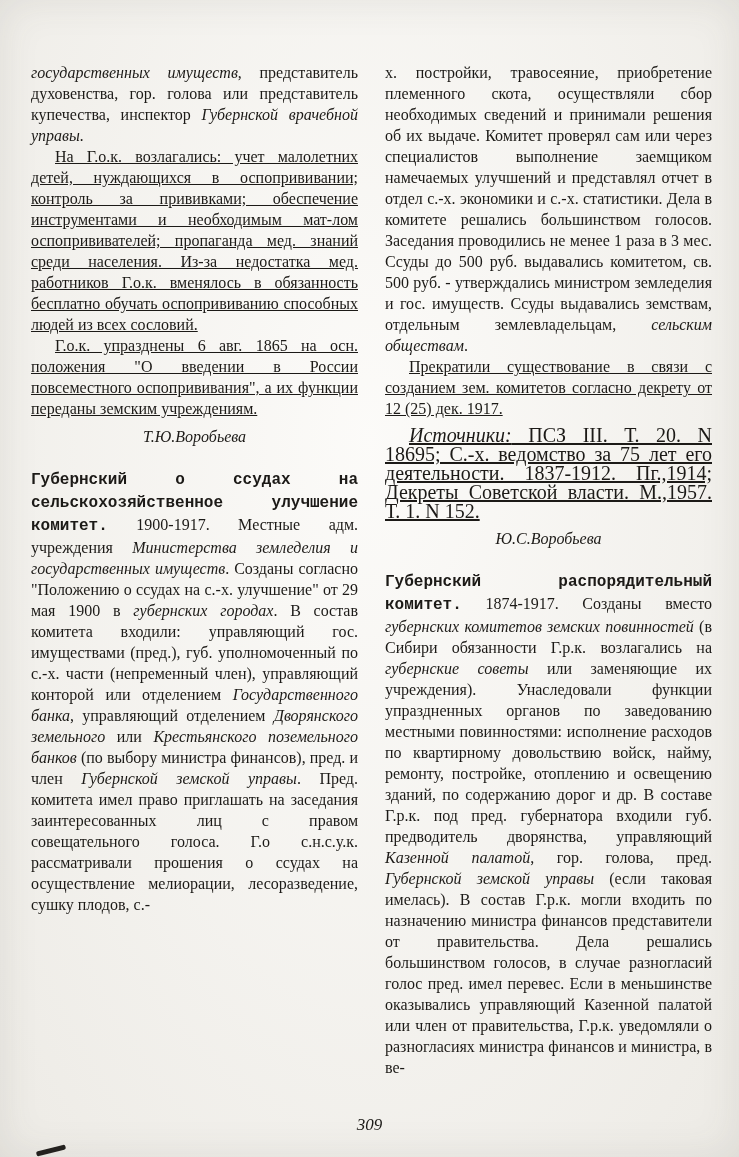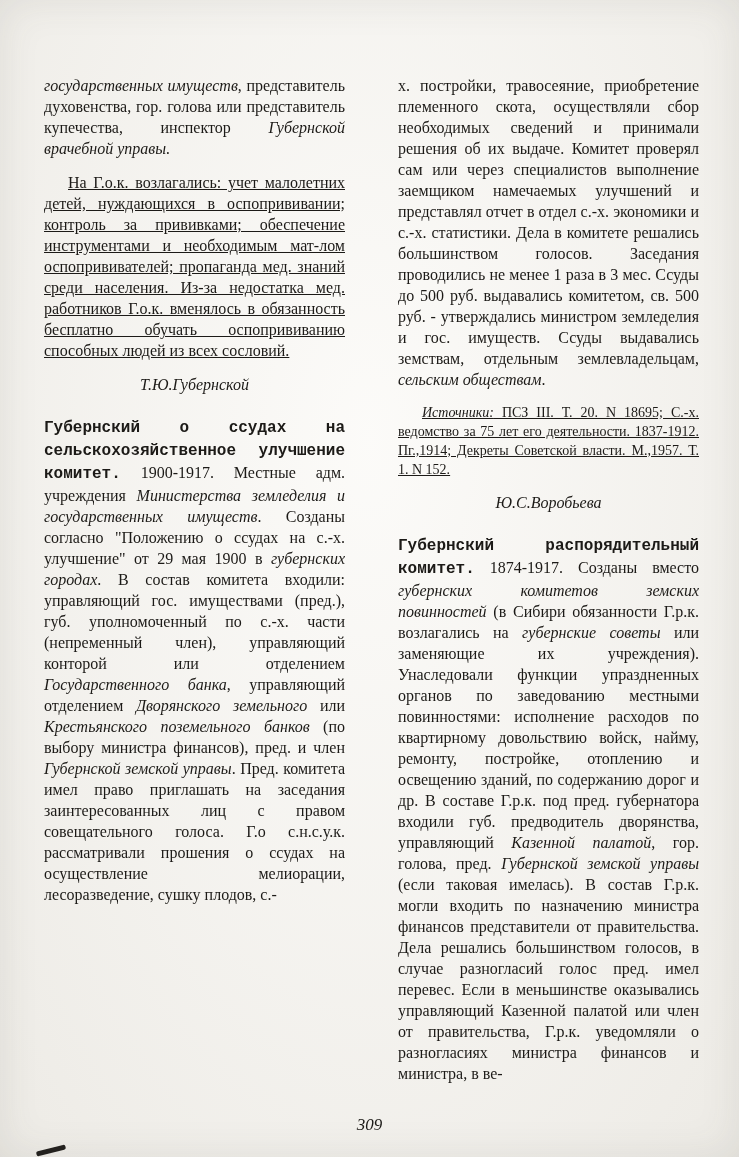--- a/index.html
+++ b/index.html
@@ -23,24 +23,24 @@
   }
   .col {
     width: 327px;
     font-size: 16px;
     line-height: 21px;
     color: #1c1a17;
     text-align: justify;
     hyphens: auto;
     -webkit-hyphens: auto;
   }
-  .para { margin: 13px; }
+  .para { margin: 0; }
   .para.indent { text-indent: 24px; text-decoration: underline; }
   .para.right { text-align: center; }
-  .para.small { font-size: 14px; line-height: 19px; }
+  .para.small { font-size: 20px; line-height: 19px; }
   .para.sp-sm { margin-top: 7px; }
   .para.sp-lg { margin-top: 21px; }
   .i  { font-style: italic; }
   .b  { font-weight: bold; font-family: Liberation Mono, monospace; }
   .page-number {
     position: absolute; left: 0; right: 0; bottom: 22px;
     text-align: center;
     font-style: italic;
     font-size: 17px;
     color: #1c1a17;
@@ -54,25 +54,27 @@
   }
 </style>
 </head>
 <body>
 
 <div class="page">
   <div class="columns">
     <div class="col">
         <p class="para"><span class="i">государственных имуществ</span><span>, представитель духовенства, гор. голова или представитель купечества, инспектор </span><span class="i">Губернской врачебной управы.</span></p>
         <p class="para indent"><span>На Г.о.к. возлагались: учет малолетних детей, нуждающихся в оспопрививании; контроль за прививками; обеспечение инструментами и необходимым мат-лом оспопрививателей; пропаганда мед. знаний среди населения. Из-за недостатка мед. работников Г.о.к. вменялось в обязанность бесплатно обучать оспопрививанию способных людей из всех сословий.</span></p>
-        <p class="para right sp-sm"><span class="i">Т.Ю.Губернской</span></p>
+        <p class="para indent"><span>Г.о.к. упразднены 6 авг. 1865 на осн. положения "О введении в России повсеместного оспопрививания", а их функции переданы земским учреждениям.</span></p>
+        <p class="para right sp-sm"><span class="i">Т.Ю.Воробьева</span></p>
         <p class="para sp-lg"><span class="b">Губернский о ссудах на сельскохозяйственное улучшение комитет.</span><span> 1900-1917. Местные адм. учреждения </span><span class="i">Министерства земледелия и государственных имуществ</span><span>. Созданы согласно "Положению о ссудах на с.-х. улучшение" от 29 мая 1900 в </span><span class="i">губернских городах</span><span>. В состав комитета входили: управляющий гос. имуществами (пред.), губ. уполномоченный по с.-х. части (непременный член), управляющий конторой или отделением </span><span class="i">Государственного банка</span><span>, управляющий отделением </span><span class="i">Дворянского земельного</span><span> или </span><span class="i">Крестьянского поземельного банков</span><span> (по выбору министра финансов), пред. и член </span><span class="i">Губернской земской управы</span><span>. Пред. комитета имел право приглашать на заседания заинтересованных лиц с правом совещательного голоса. Г.о с.н.с.у.к. рассматривали прошения о ссудах на осуществление мелиорации, лесоразведение, сушку плодов, с.-</span></p>
       </div>
     <div class="col">
         <p class="para"><span>х. постройки, травосеяние, приобретение племенного скота, осуществляли сбор необходимых сведений и принимали решения об их выдаче. Комитет проверял сам или через специалистов выполнение заемщиком намечаемых улучшений и представлял отчет в отдел с.-х. экономики и с.-х. статистики. Дела в комитете решались большинством голосов. Заседания проводились не менее 1 раза в 3 мес. Ссуды до 500 руб. выдавались комитетом, св. 500 руб. - утверждались министром земледелия и гос. имуществ. Ссуды выдавались земствам, отдельным землевладельцам, </span><span class="i">сельским обществам</span><span>.</span></p>
+        <p class="para indent"><span>Прекратили существование в связи с созданием зем. комитетов согласно декрету от 12 (25) дек. 1917.</span></p>
         <p class="para indent small sp-sm"><span class="i">Источники:</span><span> ПСЗ III. Т. 20. N 18695; С.-х. ведомство за 75 лет его деятельности. 1837-1912. Пг.,1914; Декреты Советской власти. М.,1957. Т. 1. N 152.</span></p>
         <p class="para right sp-sm"><span class="i">Ю.С.Воробьева</span></p>
         <p class="para sp-lg"><span class="b">Губернский распорядительный комитет.</span><span> 1874-1917. Созданы вместо </span><span class="i">губернских комитетов земских повинностей</span><span> (в Сибири обязанности Г.р.к. возлагались на </span><span class="i">губернские советы</span><span> или заменяющие их учреждения). Унаследовали функции упраздненных органов по заведованию местными повинностями: исполнение расходов по квартирному довольствию войск, найму, ремонту, постройке, отоплению и освещению зданий, по содержанию дорог и др. В составе Г.р.к. под пред. губернатора входили губ. предводитель дворянства, управляющий </span><span class="i">Казенной палатой</span><span>, гор. голова, пред. </span><span class="i">Губернской земской управы</span><span> (если таковая имелась). В состав Г.р.к. могли входить по назначению министра финансов представители от правительства. Дела решались большинством голосов, в случае разногласий голос пред. имел перевес. Если в меньшинстве оказывались управляющий Казенной палатой или член от правительства, Г.р.к. уведомляли о разногласиях министра финансов и министра, в ве-</span></p>
       </div>
   </div>
   <div class="page-number">309</div>
   <div class="artifact"></div>
 </div>
 
 </body></html>

